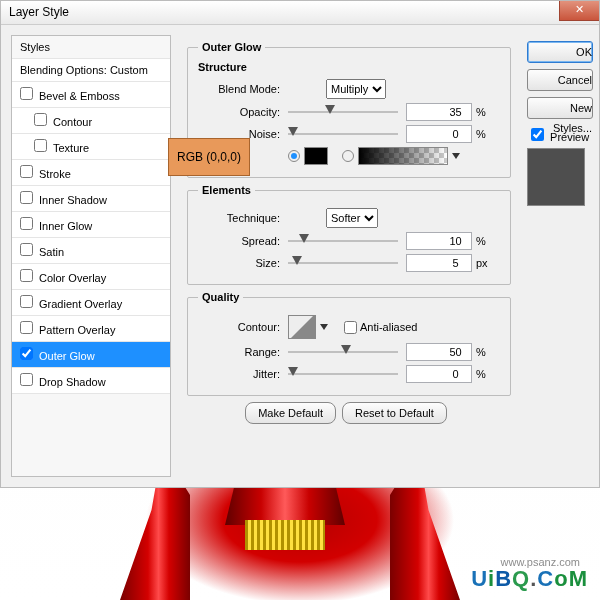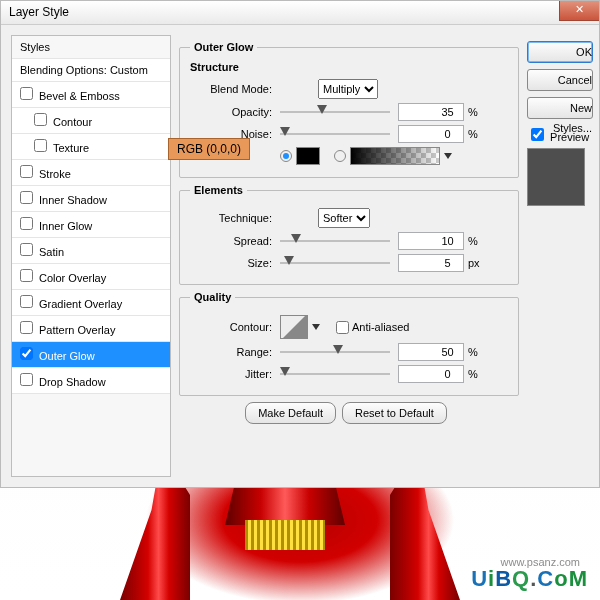--- a/index.html
+++ b/index.html
@@ -1,21 +1,21 @@
 <!DOCTYPE html>
 <html><head>
 <meta charset="utf-8">
 <style>
   * { box-sizing: border-box; }
   body { margin: 0; font-family: "Segoe UI", Tahoma, sans-serif; font-size: 11px; color: #000; background: #fff; width: 600px; height: 600px; position: relative; overflow: hidden; }
   .bg { position: absolute; inset: 0; background: radial-gradient(ellipse 220px 120px at 300px 520px, #b40000 0%, #d20000 35%, transparent 70%), linear-gradient(to bottom, #fbfbfb 0%, #fff 100%); z-index: 0; }
   .dialog { position: absolute; top: 0; left: 0; width: 600px; height: 488px; background: #f0f0f0; border: 1px solid #bbb; z-index: 10; }
   .titlebar { height: 24px; background: linear-gradient(#fff,#eaeaea); border-bottom: 1px solid #ccc; padding: 4px 8px; font-size: 12px; }
   .closebtn { position: absolute; top: 0; right: 0; width: 40px; height: 20px; background: linear-gradient(#e2927c,#c9553c); border: 1px solid #a04330; border-top: none; border-right: none; color: #fff; text-align: center; line-height: 16px; font-size: 11px; }
-  .body { display: flex; padding: 10px 0 10px 10px; height: calc(100% - 24px); }
+  .body { display: flex; padding: 10px 0 10px 10px; height: calc(100% - 24px); gap: 8px; }
   .styles-col { width: 160px; border: 1px solid #bdbdbd; background: #fff; display: flex; flex-direction: column; }
   .styles-header, .list-item { padding: 5px 8px; border-bottom: 1px solid #e5e5e5; }
   .styles-header { background: #f7f7f7; }
   .list-item.sel { background: #1e90ff; color: #fff; }
   .list-item .chk { margin: 0 6px 0 0; }
   .sub { padding-left: 22px; }
   .spacer { flex: 1; background: #f7f7f7; }
   .settings { flex: 1; padding: 0 8px; overflow: hidden; }
   fieldset { border: 1px solid #bdbdbd; border-radius: 2px; margin: 6px 0; padding: 8px 10px; }
   legend { padding: 0 4px; font-weight: bold; }
@@ -28,21 +28,21 @@
   .slider-thumb { position:absolute; top:0; width:0; height:0; border-left:5px solid transparent; border-right:5px solid transparent; border-top:9px solid #555; }
   .num { width: 66px; height: 18px; border: 1px solid #abadb3; background: #fff; text-align: center; line-height: 16px; margin-right: 4px; padding-left: 33px; }
   .unit { width: 20px; }
   .radio { width: 12px; height: 12px; border: 1px solid #888; border-radius: 50%; display: inline-block; vertical-align: middle; margin-right: 4px; position: relative; }
   .radio.on::after { content:""; position:absolute; inset:2px; background:#1e90ff; border-radius:50%; }
   .swatch { width: 24px; height: 18px; border: 1px solid #888; background: #000; display: inline-block; vertical-align: middle; }
   .gradient-swatch { width: 90px; height: 18px; border: 1px solid #888; display: inline-block;
     background: linear-gradient(to right,#000,rgba(0,0,0,0) 100%),
                 repeating-conic-gradient(#ccc 0 25%,#fff 0 50%) 0 0/10px 10px; }
   .dd { width:0; height:0; border-left:4px solid transparent; border-right:4px solid transparent; border-top:6px solid #333; display:inline-block; margin-left:4px; vertical-align:middle; }
-  .callout { position: absolute; left: 168px; top: 138px; background: #e8995a; border: 1px solid #a8642d; color: #000; padding: 3px 8px; font-size: 12px; z-index: 20; }
+  .callout { position: absolute; left: 168px; top: 138px; background: #e8995a; border: 1px solid #a8642d; color: #000; padding: 11px 8px; font-size: 12px; z-index: 20; }
   .contour-box { width: 28px; height: 24px; border: 1px solid #888; background: linear-gradient(135deg,#eee 49%,#888 51%); display:inline-block; vertical-align:middle; }
   .buttons { width: 72px; padding: 6px 0 0 0; }
   .btn { display:block; width: 66px; height: 22px; margin-bottom: 6px; background: linear-gradient(#fdfdfd,#e5e5e5); border: 1px solid #888; border-radius: 3px; text-align: right; line-height: 20px; }
   .btn.primary { border: 1px solid #2e7bd1; box-shadow: 0 0 0 1px #7bb7f0 inset; }
   .btn-s { display:inline-block; height: 22px; padding: 0 12px; background: linear-gradient(#fdfdfd,#e5e5e5); border: 1px solid #888; border-radius: 8px; line-height: 20px; margin-right: 6px; }
   .preview-box { width: 58px; height: 58px; background: #4e4e4e; border: 1px solid #888; margin-top: 4px; }
   .watermark { position: absolute; right: 12px; bottom: 8px; font-size: 22px; font-weight: bold; z-index: 5; letter-spacing: 1px; }
   .watermark .u { color: #1971b7; } .watermark .i { color: #1a8f3d; } .watermark .b { color: #0d5aa7; } .watermark .q { color: #2a9a4d; } .watermark .d { color: #555; } .watermark .c { color: #1971b7; } .watermark .m { color: #1a8f3d; }
   .watermark-sub { position: absolute; right: 20px; bottom: 32px; font-size: 11px; color: #8c8c8c; z-index:5; }
   .rocket-fin-l, .rocket-fin-r { position:absolute; bottom:0; width:70px; height:150px; background: linear-gradient(90deg,#7a0000,#d40000 40%,#ff4a4a 55%,#d40000 70%,#7a0000); z-index:2; }

